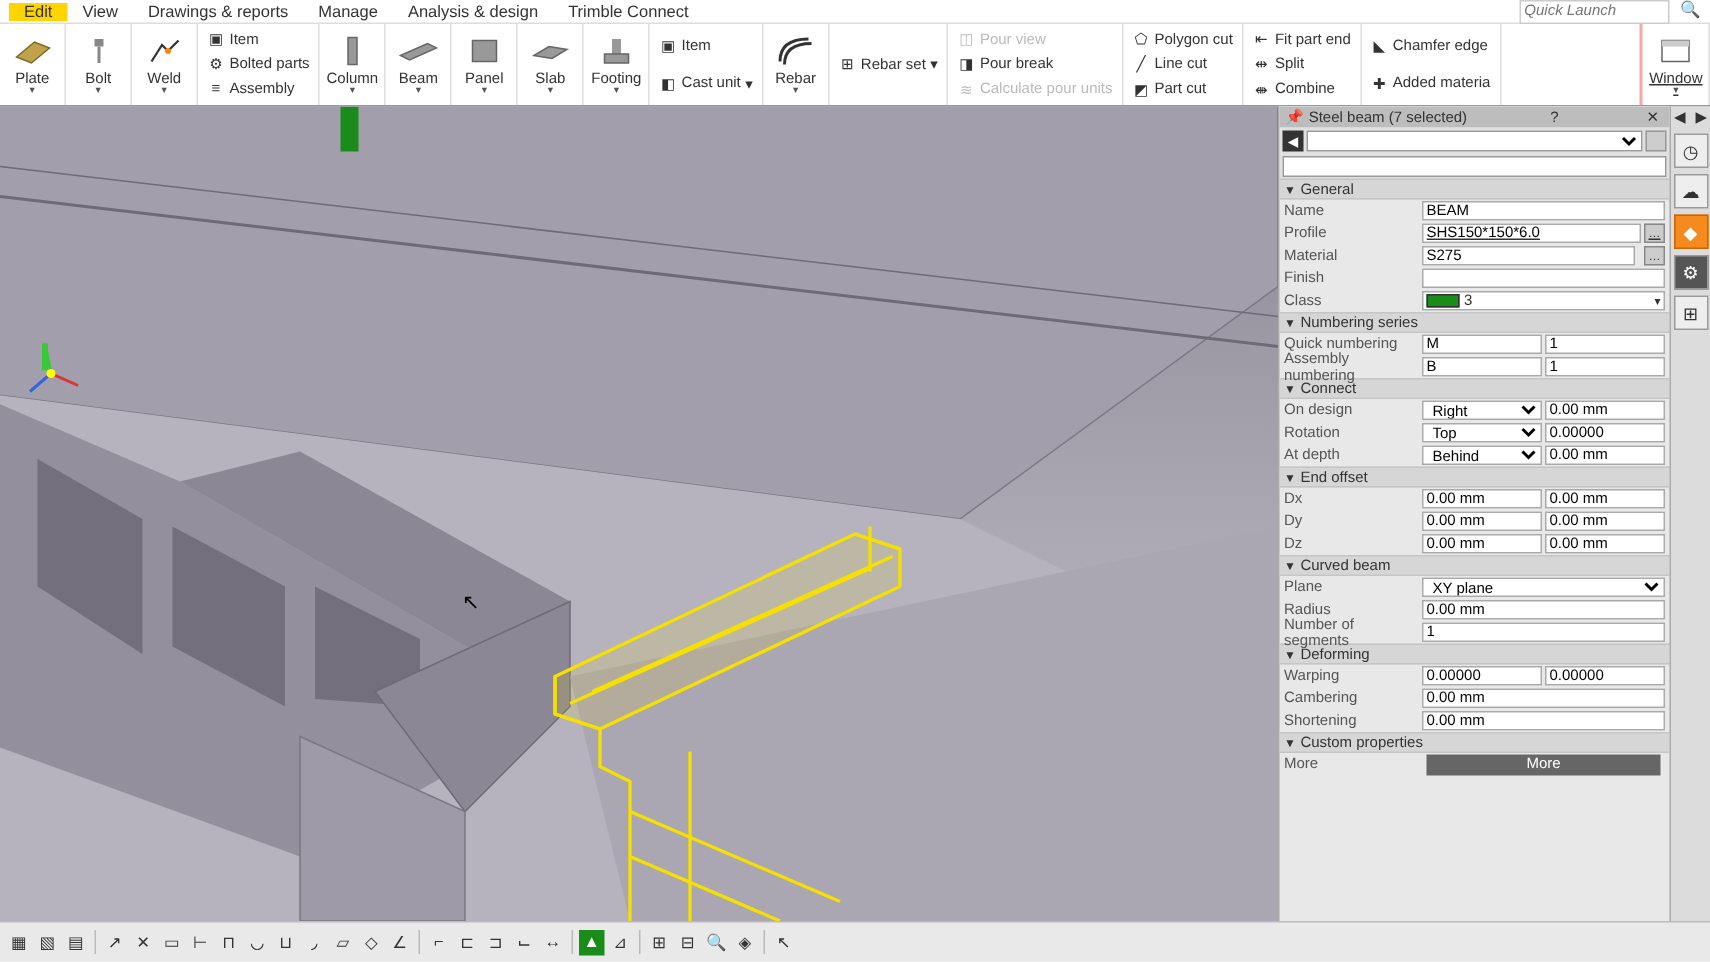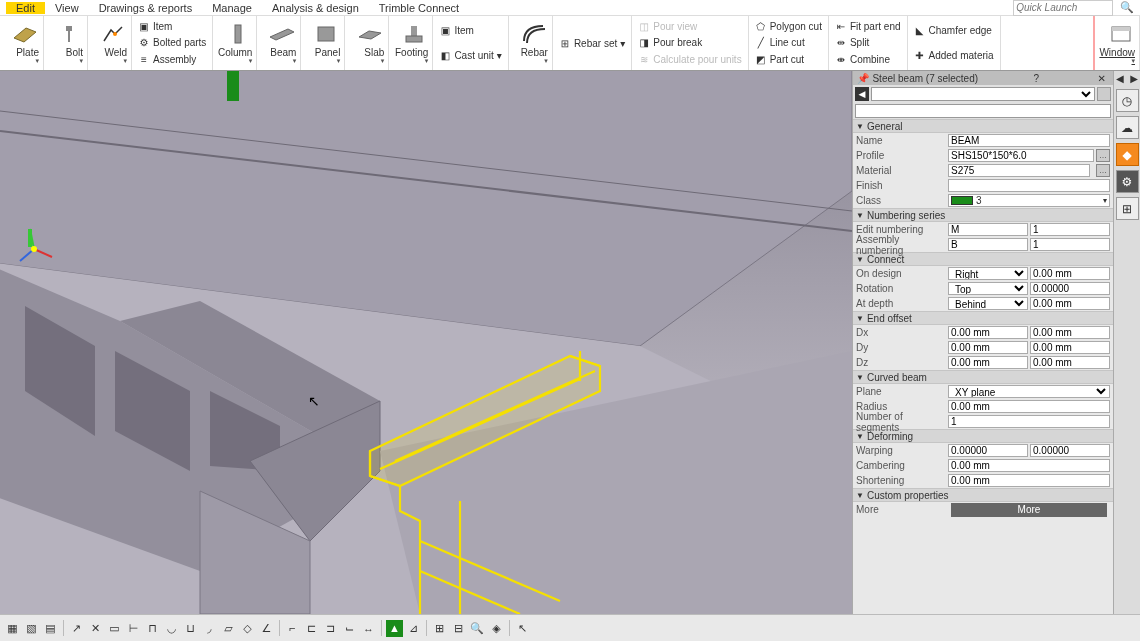--- a/index.html
+++ b/index.html
@@ -9,21 +9,21 @@
 .menubar { height:16px; background:#fff; display:flex; align-items:center; padding:0 6px; border-bottom:1px solid #ddd; }
 .menubar .mitem { padding:0 10px; cursor:pointer; font-size:11px; }
 .menubar .mitem.active { background:#ffd400; }
 .menubar .search { margin-left:auto; }
 .menubar .searchbox { border:1px solid #ccc; height:16px; width:100px; font-size:10px; padding:0 2px; font-style:italic; color:#999; }
 .menubar .searchicon { margin-left:4px; cursor:pointer; }
 
 
 .ribbon { height:55px; background:#fff; border-bottom:1px solid #999; display:flex; align-items:stretch; }
 .rgroup { display:flex; flex-direction:column; padding:2px 4px; border-right:1px solid #ddd; align-items:center; justify-content:center; }
-.rgroup.big { min-width:44px;align-items:flex-end; }
+.rgroup.big { min-width:44px; }
 .rgroup .bigicon { width:28px; height:22px; display:flex; align-items:center; justify-content:center; }
 .rgroup .blabel { font-size:10px; margin-top:2px; text-align:center; }
 .rgroup.stack { align-items:flex-start; padding:2px 6px; justify-content:space-around; }
 .rgroup.stack .sitem { display:flex; align-items:center; gap:3px; font-size:10px; cursor:pointer; padding:1px 0; }
 .rgroup.stack .sitem .sicn { width:12px; height:12px; display:inline-flex; align-items:center; justify-content:center; }
 .rgroup.stack .sitem.dis { color:#bbb; }
 
 
 .viewport { position:absolute; left:0; top:71px; width:852px; height:543px; background:linear-gradient(#8a8694 0%, #b1adb8 60%, #c6c3cc 100%); overflow:hidden; }
 .viewport svg { width:100%; height:100%; }
@@ -358,21 +358,21 @@
     <div class="secthd">
         <span class="tri">▼</span>
         <span>General</span>
       </div>
     <div class="row">
         <div class="lab">Name</div>
         <div class="val"><input value="BEAM" style=""></div>
       </div>
     <div class="row">
         <div class="lab">Profile</div>
-        <div class="val" style="display:flex;gap:2px;">
+        <div class="val" style="display:flex;gap:2px;text-decoration:underline;">
           <input style="flex: 1 1 0%;" value="SHS150*150*6.0">
           <div class="exbtn">…</div>
         </div>
       </div>
     <div class="row">
         <div class="lab">Material</div>
         <div class="val" style="display:flex;gap:6px;">
           <input style="flex: 1 1 0%;" value="S275">
           <div class="exbtn">…</div>
         </div>
@@ -390,21 +390,21 @@
         </div>
       </div>
   </div>
 
   <div class="sect">
     <div class="secthd">
         <span class="tri">▼</span>
         <span>Numbering series</span>
       </div>
     <div class="row2">
-        <div class="lab">Edit numbering</div>
+        <div class="lab">Quick numbering</div>
         <div class="c1"><input value="M" style=""></div>
         <div class="c2"><input value="1" style=""></div>
       </div>
     <div class="row2">
         <div class="lab">Assembly numbering</div>
         <div class="c1"><input value="B" style=""></div>
         <div class="c2"><input value="1" style=""></div>
       </div>
   </div>
 

